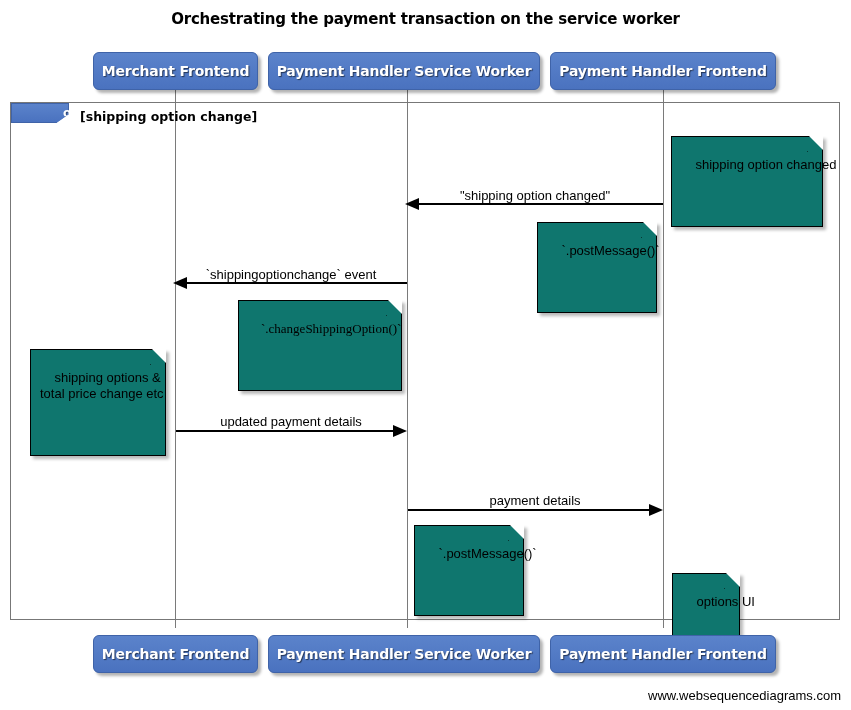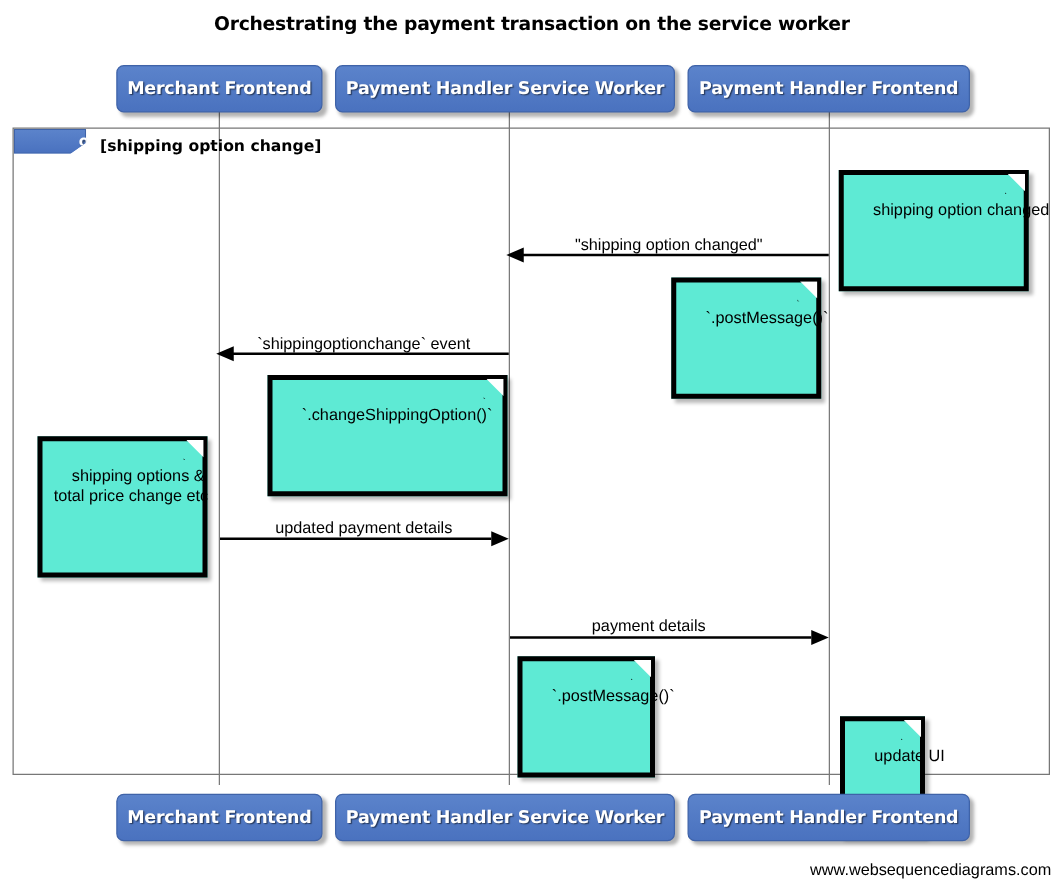--- a/index.html
+++ b/index.html
@@ -129,22 +129,22 @@
     font-size: 13px;
     color: #000000;
     white-space: nowrap;
     text-align: center;
   }
 
   
   .note {
     position: absolute;
     box-sizing: border-box;
-    background: #5eead4;
-    border: 4px solid #000000;
+    background: #0f766e;
+    border: 1px solid #000000;
     box-shadow: 3px 3px 3px rgba(0,0,0,0.28);
     padding: 4px 9px 5px 9px;
     font-family: "Liberation Sans", sans-serif;
     font-size: 13px;
     color: #000000;
     line-height: 16px;
     white-space: pre;
   }
   .note-fold-line {
     position: absolute;
@@ -226,50 +226,50 @@
   <div class="note" style="left:537px; top:222px; width:120px;">
     <span>`.postMessage()`</span>
     <span class="note-cover"></span>
     <span class="note-fold-line"></span>
   </div>
 
   <div class="msg-label" style="left:175px; top:267px; width:232px;">`shippingoptionchange` event</div>
   <div class="msg-line" style="left:177px; top:282px; width:230px;"></div>
   <div class="arrowhead left" style="left:173px; top:277px;"></div>
 
-  <div class="note" style="left:214px; top:300px; width:192px;">
+  <div class="note" style="left:238px; top:300px; width:164px;font-family:Liberation Serif, serif;">
     <span>`.changeShippingOption()`</span>
     <span class="note-cover"></span>
     <span class="note-fold-line"></span>
   </div>
 
   <div class="note" style="left:30px; top:349px; width:136px;">
     <span>shipping options &amp;
 total price change etc</span>
     <span class="note-cover"></span>
     <span class="note-fold-line"></span>
   </div>
 
   <div class="msg-label" style="left:175px; top:414px; width:232px;">updated payment details</div>
   <div class="msg-line" style="left:176px; top:430px; width:217px;"></div>
   <div class="arrowhead right" style="left:393px; top:425px;"></div>
 
 
-  <div class="msg-label" style="left:391px; top:493px; width:256px;">payment details</div>
+  <div class="msg-label" style="left:407px; top:493px; width:256px;">payment details</div>
   <div class="msg-line" style="left:408px; top:509px; width:241px;"></div>
   <div class="arrowhead right" style="left:649px; top:504px;"></div>
 
   <div class="note" style="left:414px; top:525px; width:110px;">
     <span>`.postMessage()`</span>
     <span class="note-cover"></span>
     <span class="note-fold-line"></span>
   </div>
 
   <div class="note" style="left:672px; top:573px; width:68px;">
-    <span>update UI</span>
+    <span>options UI</span>
     <span class="note-cover"></span>
     <span class="note-fold-line"></span>
   </div>
 
   <div class="participant" style="left:93px; top:635px; width:165px;">
     <span class="participant-label">Merchant Frontend</span>
   </div>
   <div class="participant" style="left:268px; top:635px; width:272px;">
     <span class="participant-label">Payment Handler Service Worker</span>
   </div>

